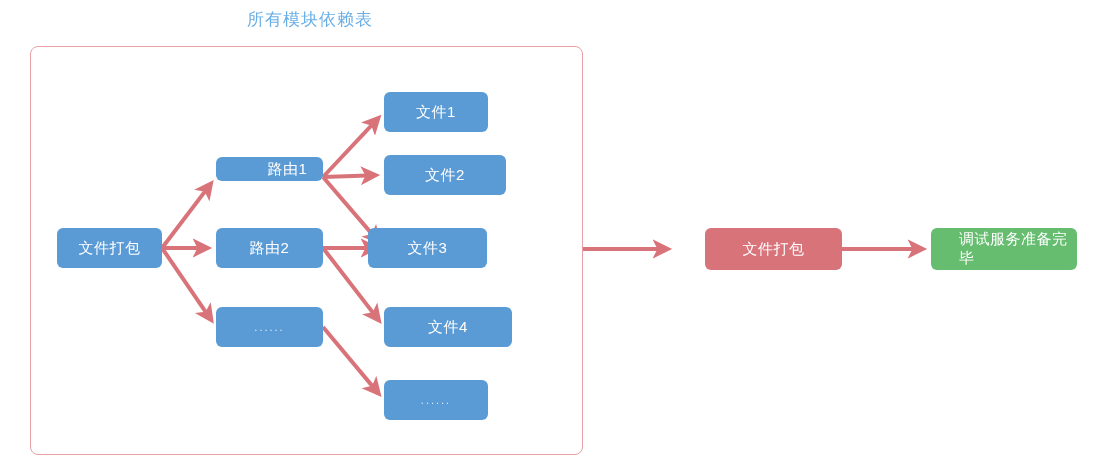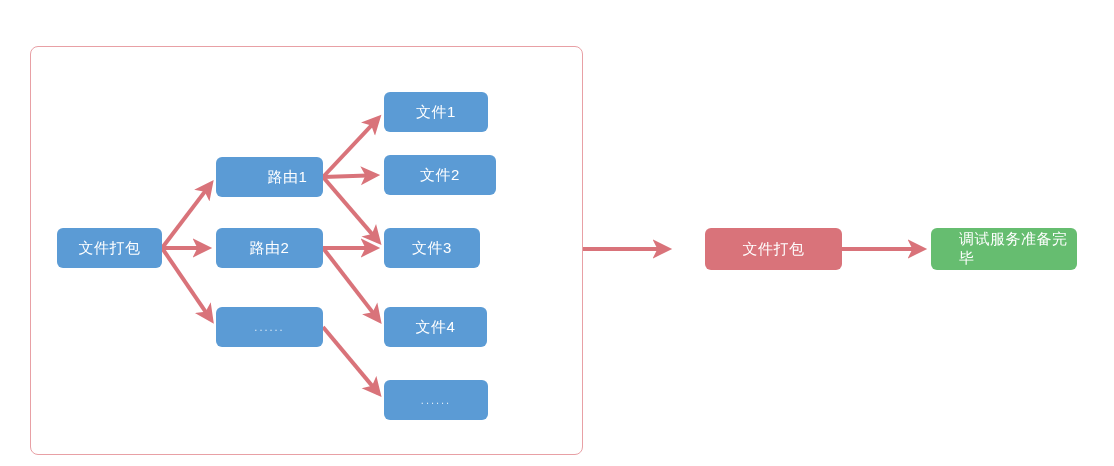--- a/index.html
+++ b/index.html
@@ -57,20 +57,21 @@
     border: 1.5px solid #e8a0a5;
     border-radius: 8px;
     background: transparent;
   }
 </style>
 </head>
 <body>
 
 <div id="canvas">
 
+  <div class="diagram-title">所有模块依赖表</div>
 
   <svg id="diagram-svg" viewBox="0 0 1114 466" xmlns="http://www.w3.org/2000/svg">
     <defs>
       <marker id="ah" markerWidth="5.2" markerHeight="5.2" refX="3.6" refY="2.6" orient="auto" markerUnits="strokeWidth">
         <path d="M0,0.2 L4.9,2.6 L0,5.0 L1.2,2.6 Z" fill="#d9737a"></path>
       </marker>
     </defs>
     <g id="edge-layer" stroke="#d9737a" stroke-width="4" fill="none" stroke-linecap="butt" marker-end="url(#ah)">
         <line x1="162" y1="248" x2="210.55169276028707" y2="184.16351507443738" stroke="#d9737a"></line>
         <line x1="162" y1="248" x2="207" y2="248" stroke="#d9737a"></line>
@@ -85,39 +86,39 @@
         <line x1="813" y1="249" x2="922" y2="249" stroke="#d9737a"></line>
       </g>
   </svg>
 
   <div class="group-frame" style="left: 30px; top: 46px; width: 553px; height: 409px; border-color: rgb(232, 160, 165);"></div>
 
   <div id="node-layer">
       <div class="node blue" style="left: 57px; top: 228px; width: 105px; height: 40px;">
         <span>文件打包</span>
       </div>
-      <div class="node blue" style="left: 216px; top: 157px; width: 107px; height: 40px; padding-left: 36px;">
+      <div class="node blue" style="left: 216px; top: 157px; width: 107px; height: 24px; padding-left: 36px;">
         <span>路由1</span>
       </div>
       <div class="node blue" style="left: 216px; top: 228px; width: 107px; height: 40px; align-items: center;">
         <span>路由2</span>
       </div>
       <div class="node blue dots" style="left: 216px; top: 307px; width: 107px; height: 40px;">
         <span>......</span>
       </div>
       <div class="node blue" style="left: 384px; top: 92px; width: 104px; height: 40px;">
         <span>文件1</span>
       </div>
-      <div class="node blue" style="left: 384px; top: 155px; width: 112px; height: 40px; text-align: right;">
+      <div class="node blue" style="left: 384px; top: 155px; width: 122px; height: 40px; text-align: right;">
         <span>文件2</span>
       </div>
-      <div class="node blue" style="left: 384px; top: 228px; width: 96px; height: 40px;">
+      <div class="node blue" style="left: 368px; top: 228px; width: 119px; height: 40px;">
         <span>文件3</span>
       </div>
-      <div class="node blue" style="left: 384px; top: 307px; width: 103px; height: 40px;">
+      <div class="node blue" style="left: 384px; top: 307px; width: 128px; height: 40px;">
         <span>文件4</span>
       </div>
       <div class="node blue dots" style="left: 384px; top: 380px; width: 104px; height: 40px;">
         <span>......</span>
       </div>
       <div class="node red" style="left: 676px; top: 228px; width: 137px; height: 42px; margin-left: 29px;">
         <span>文件打包</span>
       </div>
       <div class="node green" style="left: 931px; top: 228px; width: 146px; height: 42px; padding-left: 28px;">
         <span>调试服务准备完毕</span>

